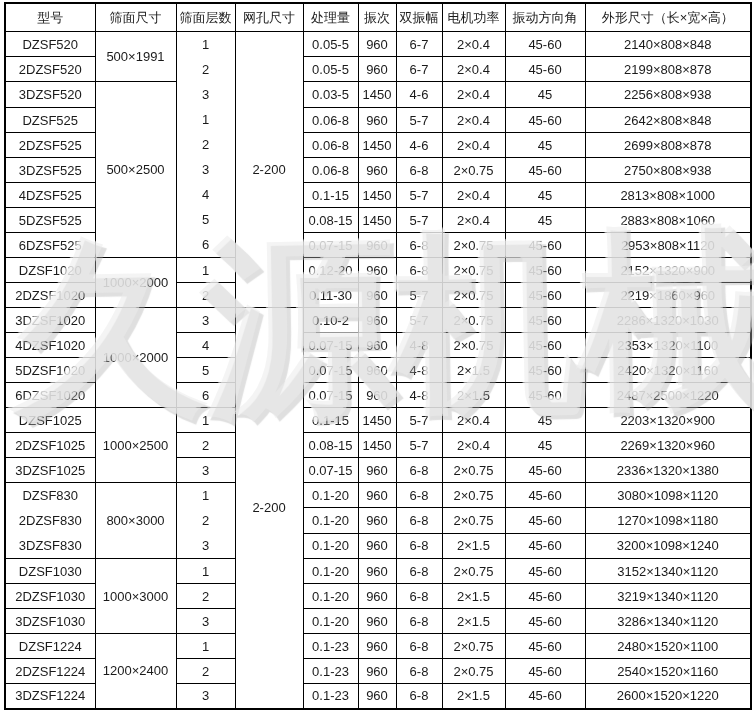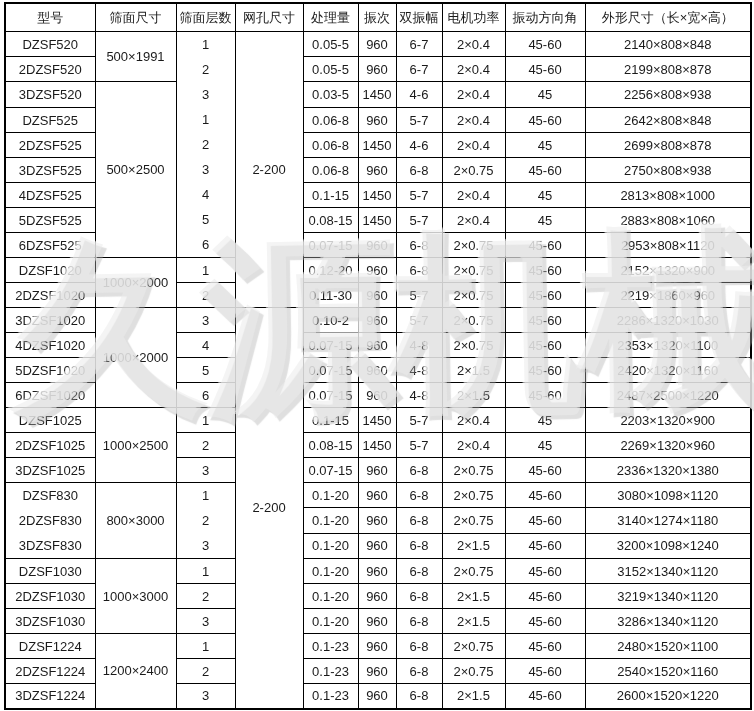--- a/index.html
+++ b/index.html
@@ -273,21 +273,21 @@
     <td>2×0.75</td>
     <td>45-60</td>
     <td>3080×1098×1120</td>
   </tr>
   <tr class="datarow">
     <td>0.1-20</td>
     <td>960</td>
     <td>6-8</td>
     <td>2×0.75</td>
     <td>45-60</td>
-    <td>3140×1274×1180</td>
+    <td>1270×1098×1180</td>
   </tr>
   <tr class="datarow">
     <td>0.1-20</td>
     <td>960</td>
     <td>6-8</td>
     <td>2×1.5</td>
     <td>45-60</td>
     <td>3200×1098×1240</td>
   </tr>
   <tr class="datarow">

